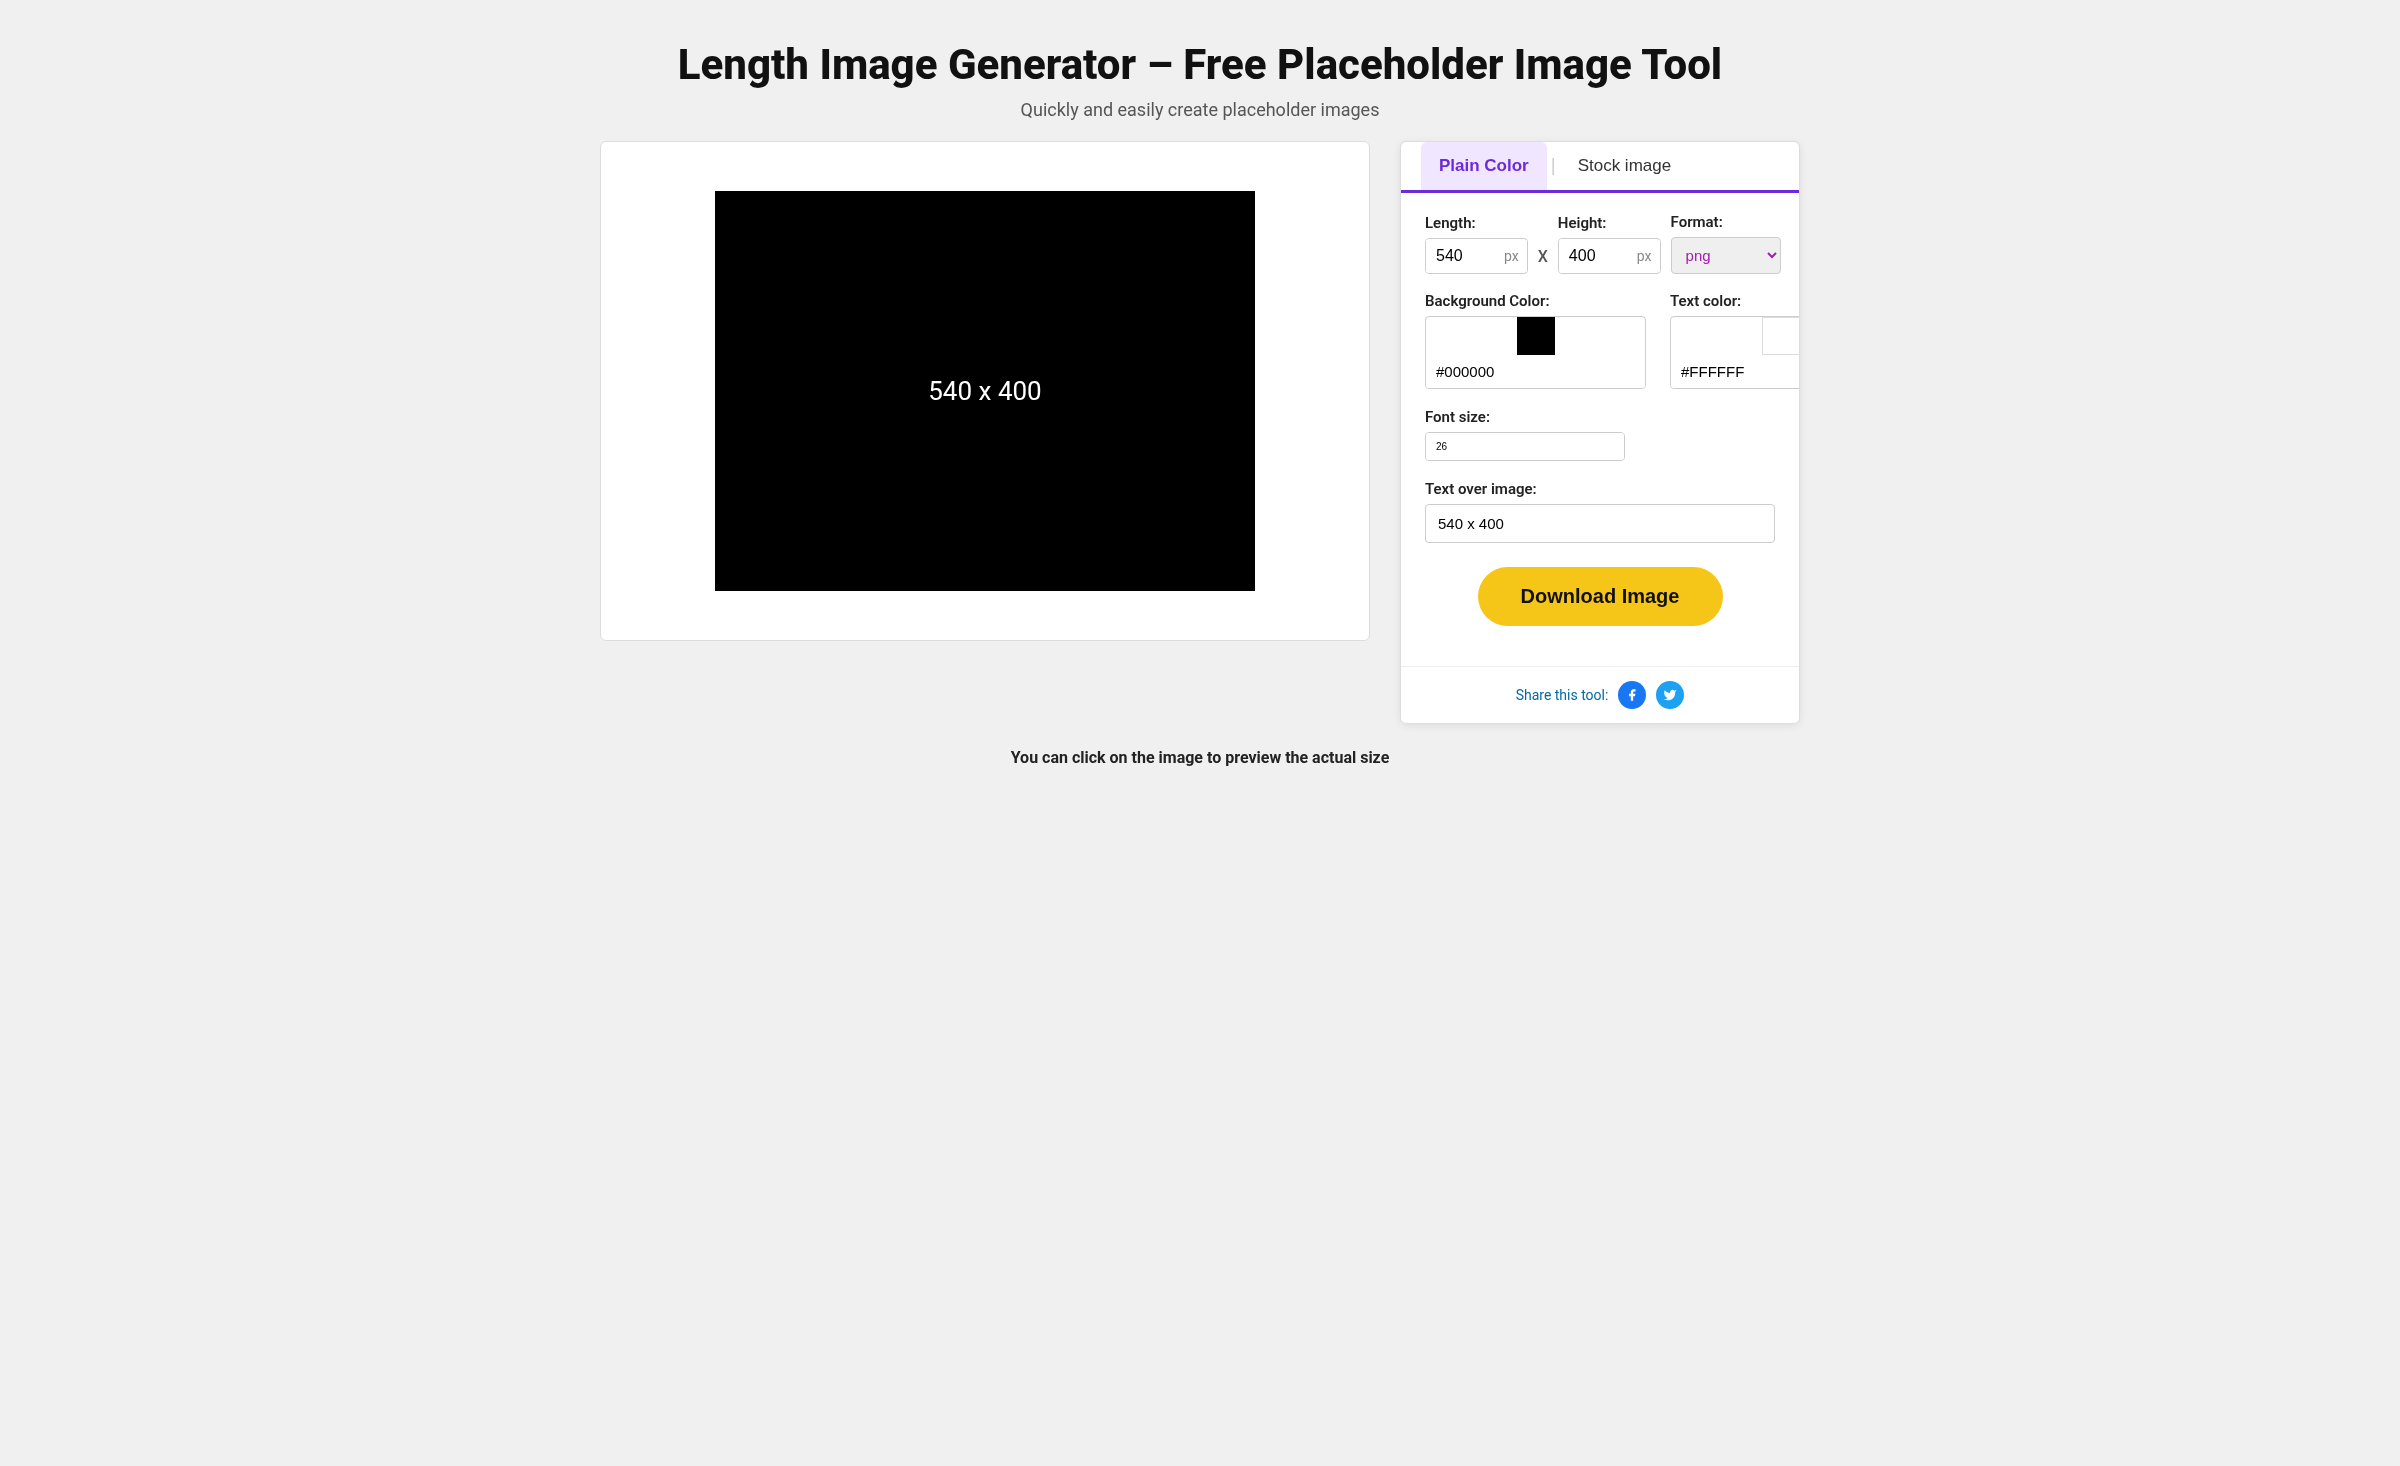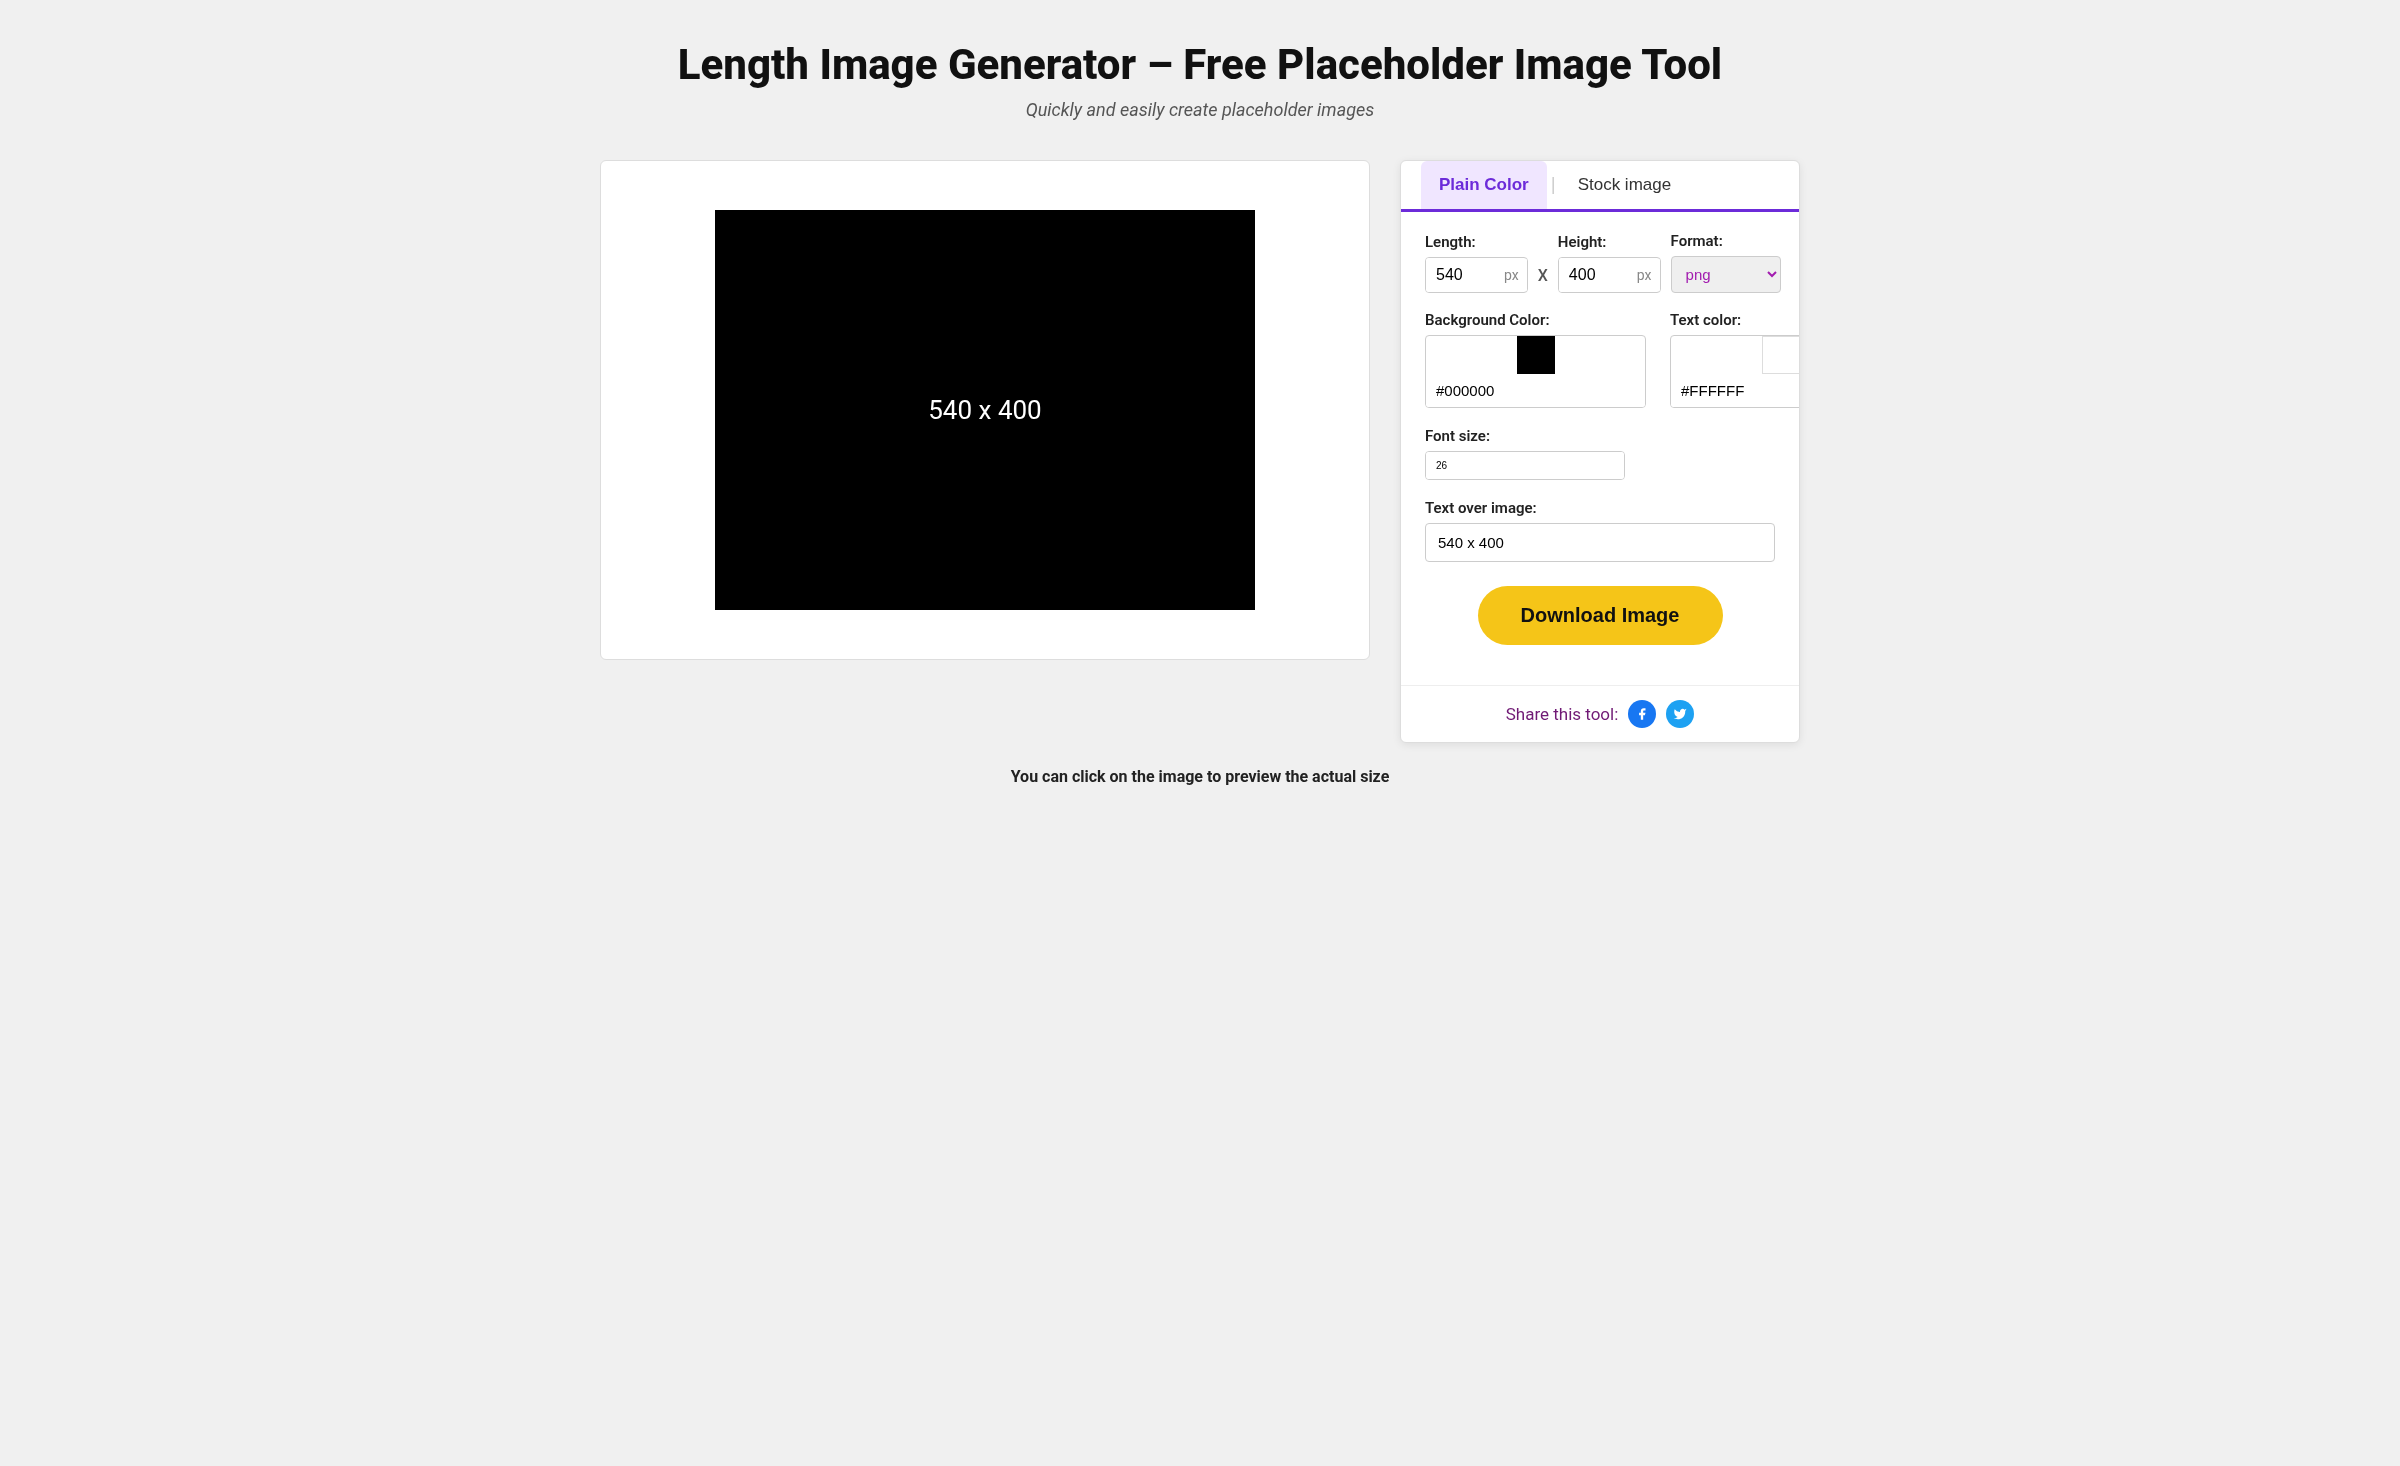--- a/index.html
+++ b/index.html
@@ -13,22 +13,21 @@
       text-align: center;
       font-size: 42px;
       font-weight: 800;
       color: #111;
       margin-bottom: 10px;
     }
     .page-subtitle {
       text-align: center;
       font-size: 18px;
       color: #555;
-      margin-bottom: 40px;
-      font-style: italic;
+      margin-bottom: 21px;
     }
     .main-content {
       display: flex;
       gap: 30px;
       max-width: 1200px;
       margin: 0 auto;
       align-items: flex-start;
     }
     .preview-panel {
       background: #fff;
@@ -219,22 +218,22 @@
     }
     .share-bar {
       border-top: 1px solid #eee;
       padding: 14px 20px;
       display: flex;
       align-items: center;
       justify-content: center;
       gap: 10px;
     }
     .share-label {
-      font-size: 17px;
-      color: #701a75;
+      font-size: 14px;
+      color: #0369a1;
     }
     .social-icon {
       width: 28px;
       height: 28px;
       border-radius: 50%;
       display: flex;
       align-items: center;
       justify-content: center;
       cursor: pointer;
       font-size: 14px;

